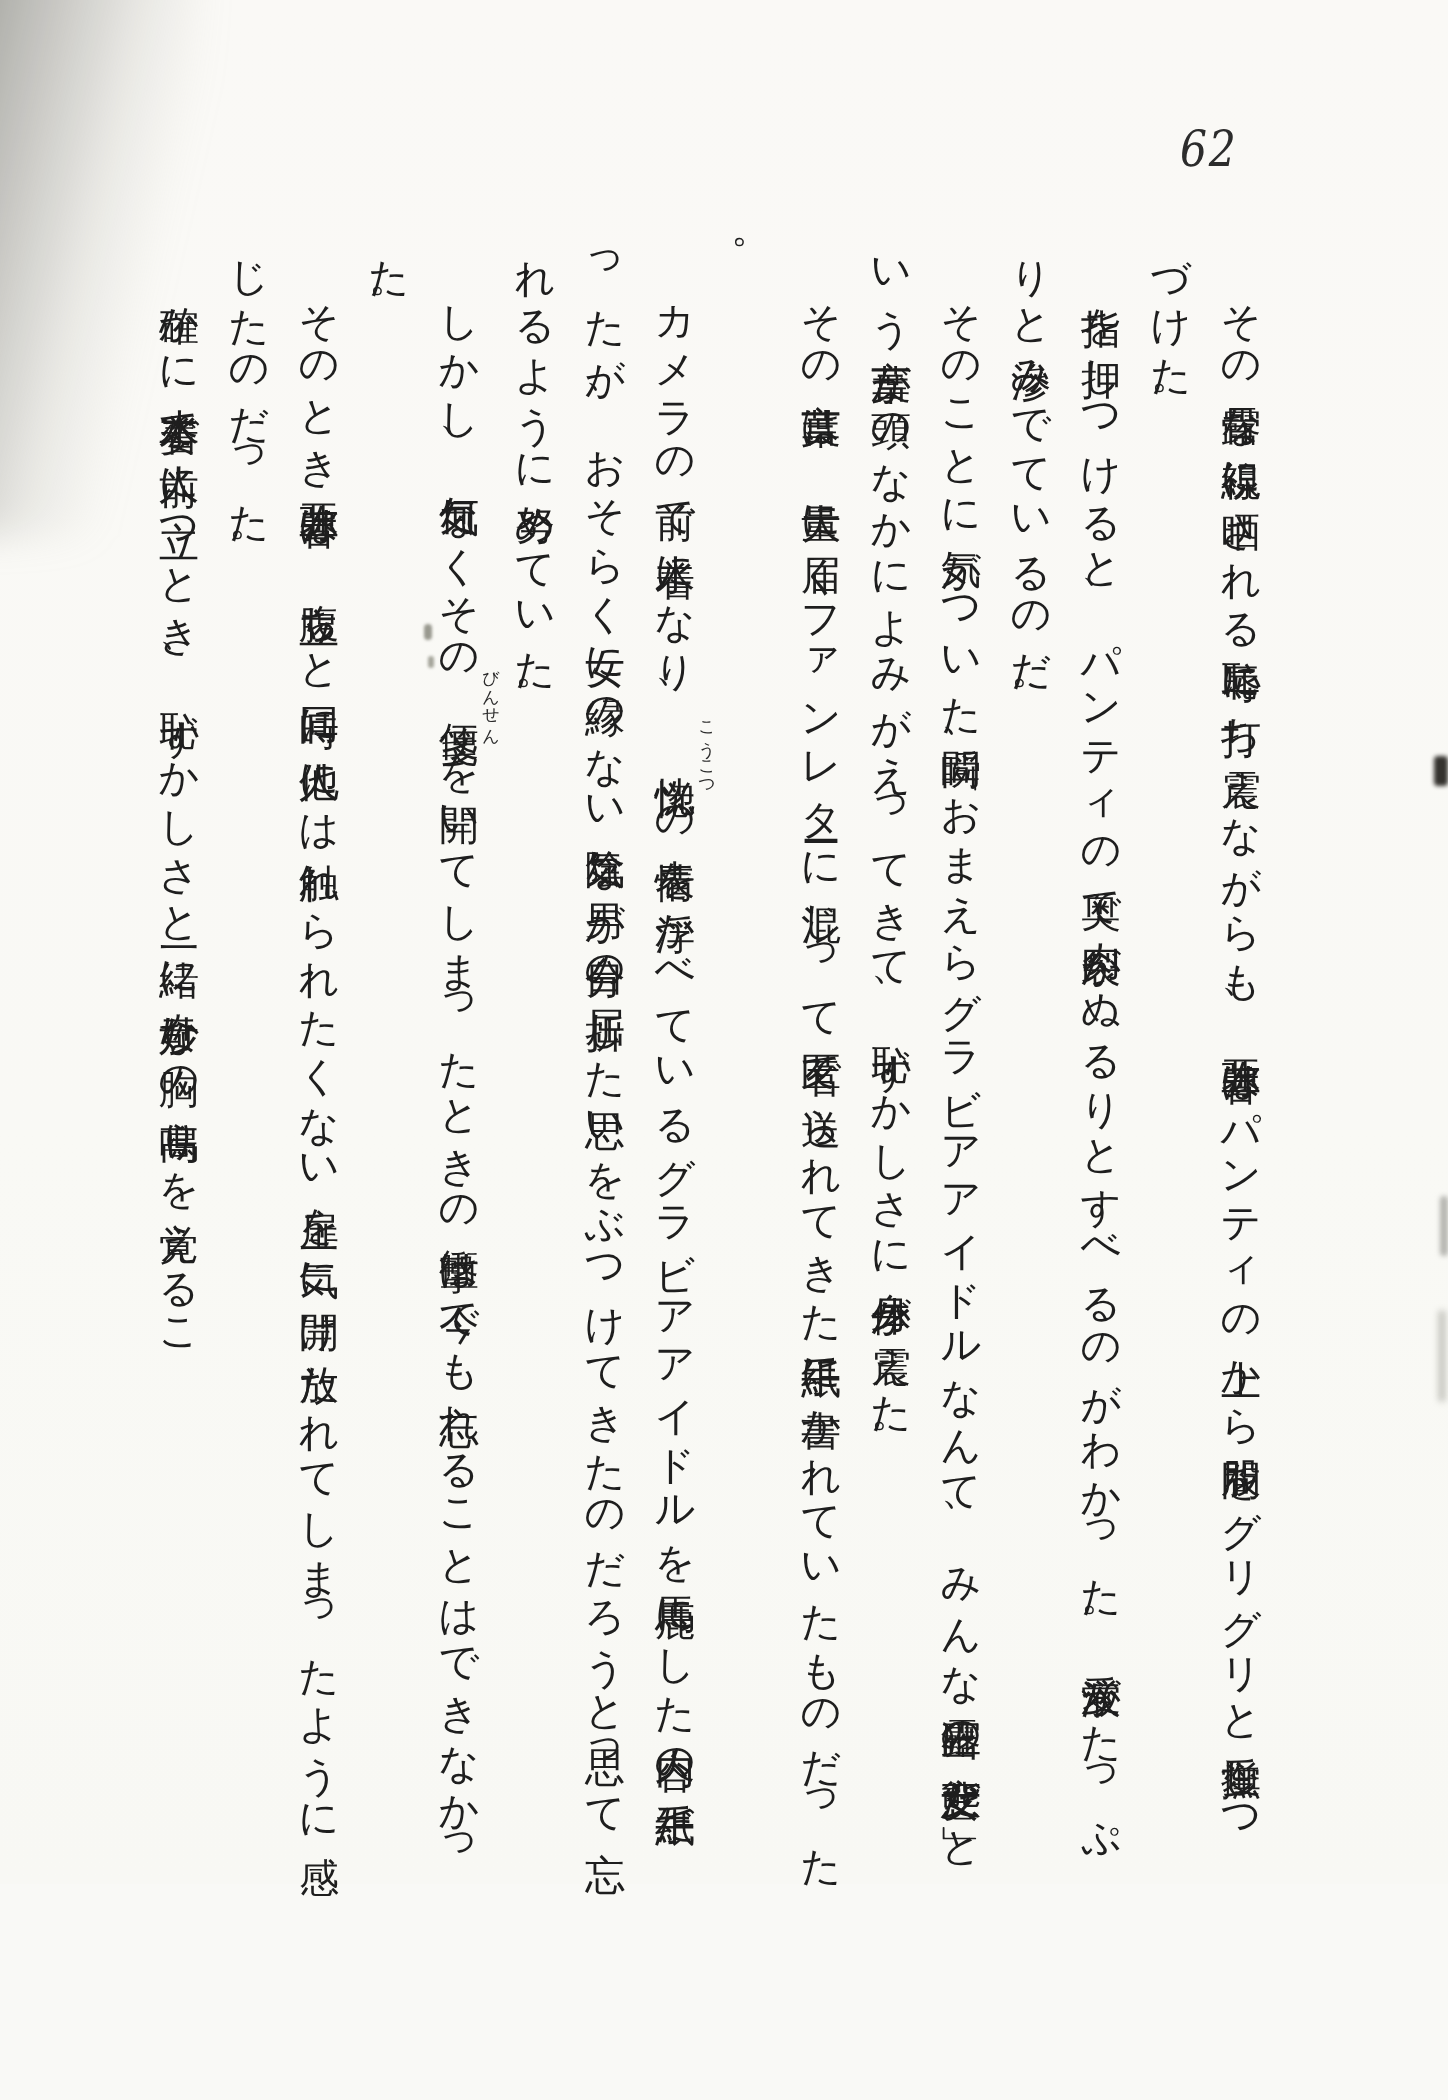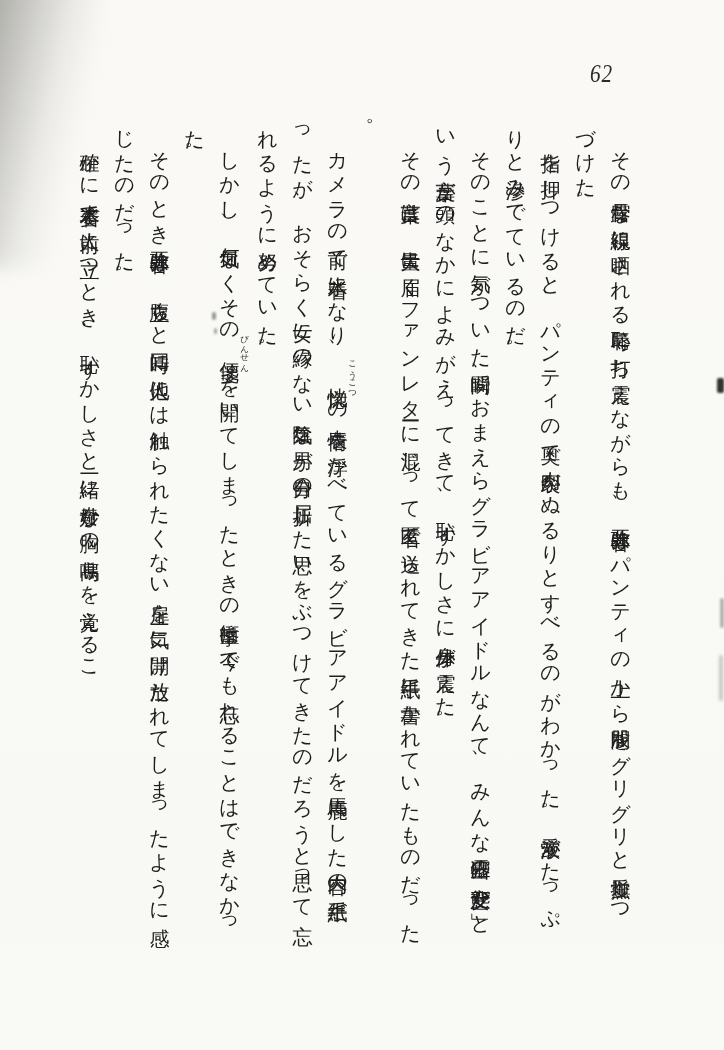--- a/index.html
+++ b/index.html
@@ -6,21 +6,20 @@
     margin: 0; padding: 0;
     width: 724px; height: 1050px;
     overflow: hidden;
     background: #f9f9f6;
     font-family: "DejaVu Serif", "Liberation Serif", serif;
   }
   .page {
     position: absolute; inset: 0;
     width: 724px; height: 942px;
     background: linear-gradient(180deg, #faf9f6 0%, #f9f9f5 60%, #f8f8f4 100%);
-    font-family: Liberation Serif, serif;
   }
   
   .corner-shadow {
     position: absolute; top: -22px; left: -28px;
     width: 128px; height: 290px;
     background: linear-gradient(103deg,
       rgba(92, 92, 86, 0.62) 0%,
       rgba(130, 130, 124, 0.38) 34%,
       rgba(170, 170, 162, 0.18) 55%,
       rgba(200, 200, 192, 0.0) 74%);

